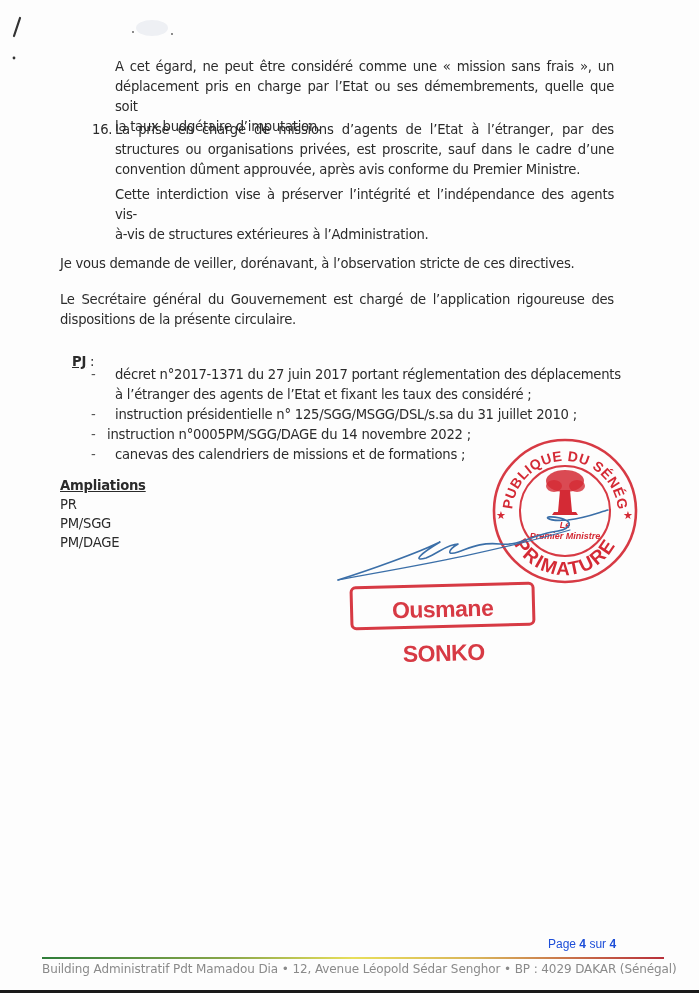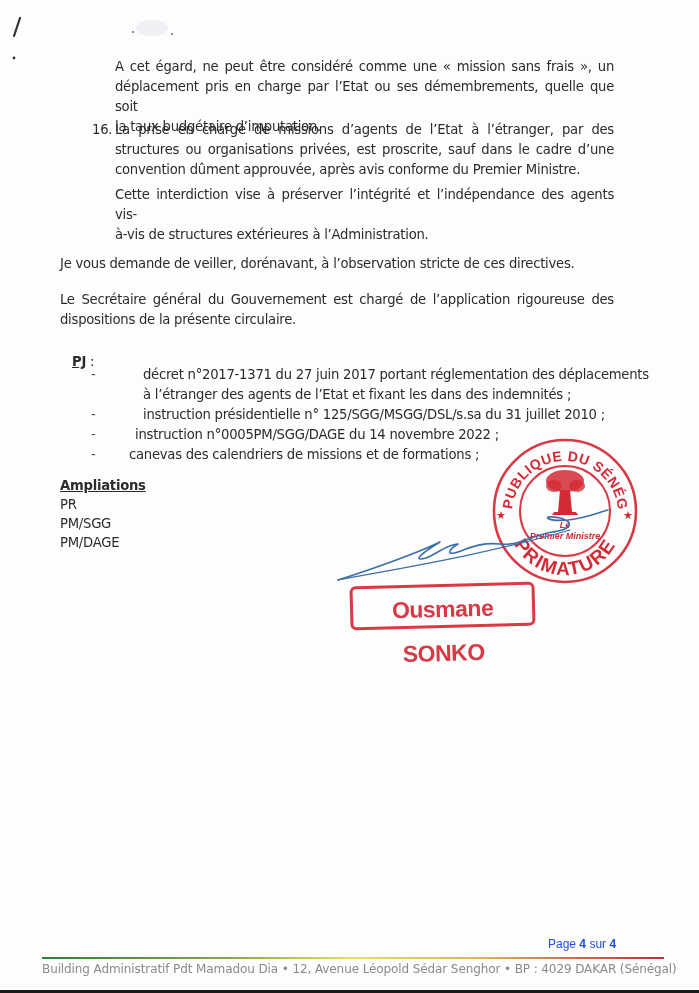--- a/index.html
+++ b/index.html
@@ -10,21 +10,21 @@
   }
   .page {
     position:absolute; left:0; top:0; width:699px; height:990px;
     background:#fdfdfd; overflow:hidden;
   }
   .txt {
     position:absolute; color:#2b2b2b; font-size:13.2px; line-height:20px;
     font-family:"DejaVu Sans", sans-serif; letter-spacing:-0.25px;
   }
   .just { text-align:justify; text-align-last:justify; }
-  .line { position:absolute; white-space:nowrap;margin-left:28px; }
+  .line { position:absolute; white-space:nowrap; }
   .scan-mark { position:absolute; }
   .pj-title { font-weight:bold; text-decoration:underline; }
   .ampl-title { font-weight:bold; text-decoration:underline; }
   .dash { position:absolute; color:#555; }
   .stamp-name {
     position:absolute; left:350px; top:584px; width:185px; height:44px;
     border:3px solid #d42a35; border-radius:6px; transform:rotate(-1.5deg);
     color:#d42a35; font-family:"Liberation Sans", sans-serif; font-weight:bold;
     font-size:23px; line-height:44px; text-align:center; letter-spacing:-0.5px;
     box-sizing:border-box; opacity:0.92;
@@ -83,27 +83,27 @@
     <div class="just">Le Secrétaire général du Gouvernement est chargé de l’application rigoureuse des</div>
     <div>dispositions de la présente circulaire.</div>
   </div>
 
   <div class="txt" style="left:72px;top:344px;margin-top:8px;">
     <span class="pj-title">PJ</span><span> :</span>
   </div>
   <div class="txt" style="left:88px;top:365px;width:540px;">
     <div class="dash" style="left:3px;top:0px;">-</div>
     <div class="line" style="left:27px;top:0px;">décret n°2017-1371 du 27 juin 2017 portant réglementation des déplacements</div>
-    <div class="line" style="left:27px;top:20px;">à l’étranger des agents de l’Etat et fixant les dans des indemnités ;</div>
+    <div class="line" style="left:27px;top:20px;">à l’étranger des agents de l’Etat et fixant les taux des considéré ;</div>
     <div class="dash" style="left:3px;top:40px;">-</div>
     <div class="line" style="left:27px;top:40px;">instruction présidentielle n° 125/SGG/MSGG/DSL/s.sa du 31 juillet 2010 ;</div>
     <div class="dash" style="left:3px;top:60px;">-</div>
     <div class="line" style="left:19px;top:60px;">instruction n°0005PM/SGG/DAGE du 14 novembre 2022 ;</div>
     <div class="dash" style="left:3px;top:80px;">-</div>
-    <div class="line" style="left:13px;top:80px;">canevas des calendriers de missions et de formations ;</div>
+    <div class="line" style="left:27px;top:80px;">canevas des calendriers de missions et de formations ;</div>
   </div>
 
   <div class="txt" style="left:60px;top:476px;line-height:19px;">
     <div class="ampl-title">Ampliations</div>
     <div>PR</div>
     <div>PM/SGG</div>
     <div>PM/DAGE</div>
   </div>
 
   <svg style="position:absolute;left:490px;top:436px;" width="150" height="150" viewBox="0 0 150 150">

